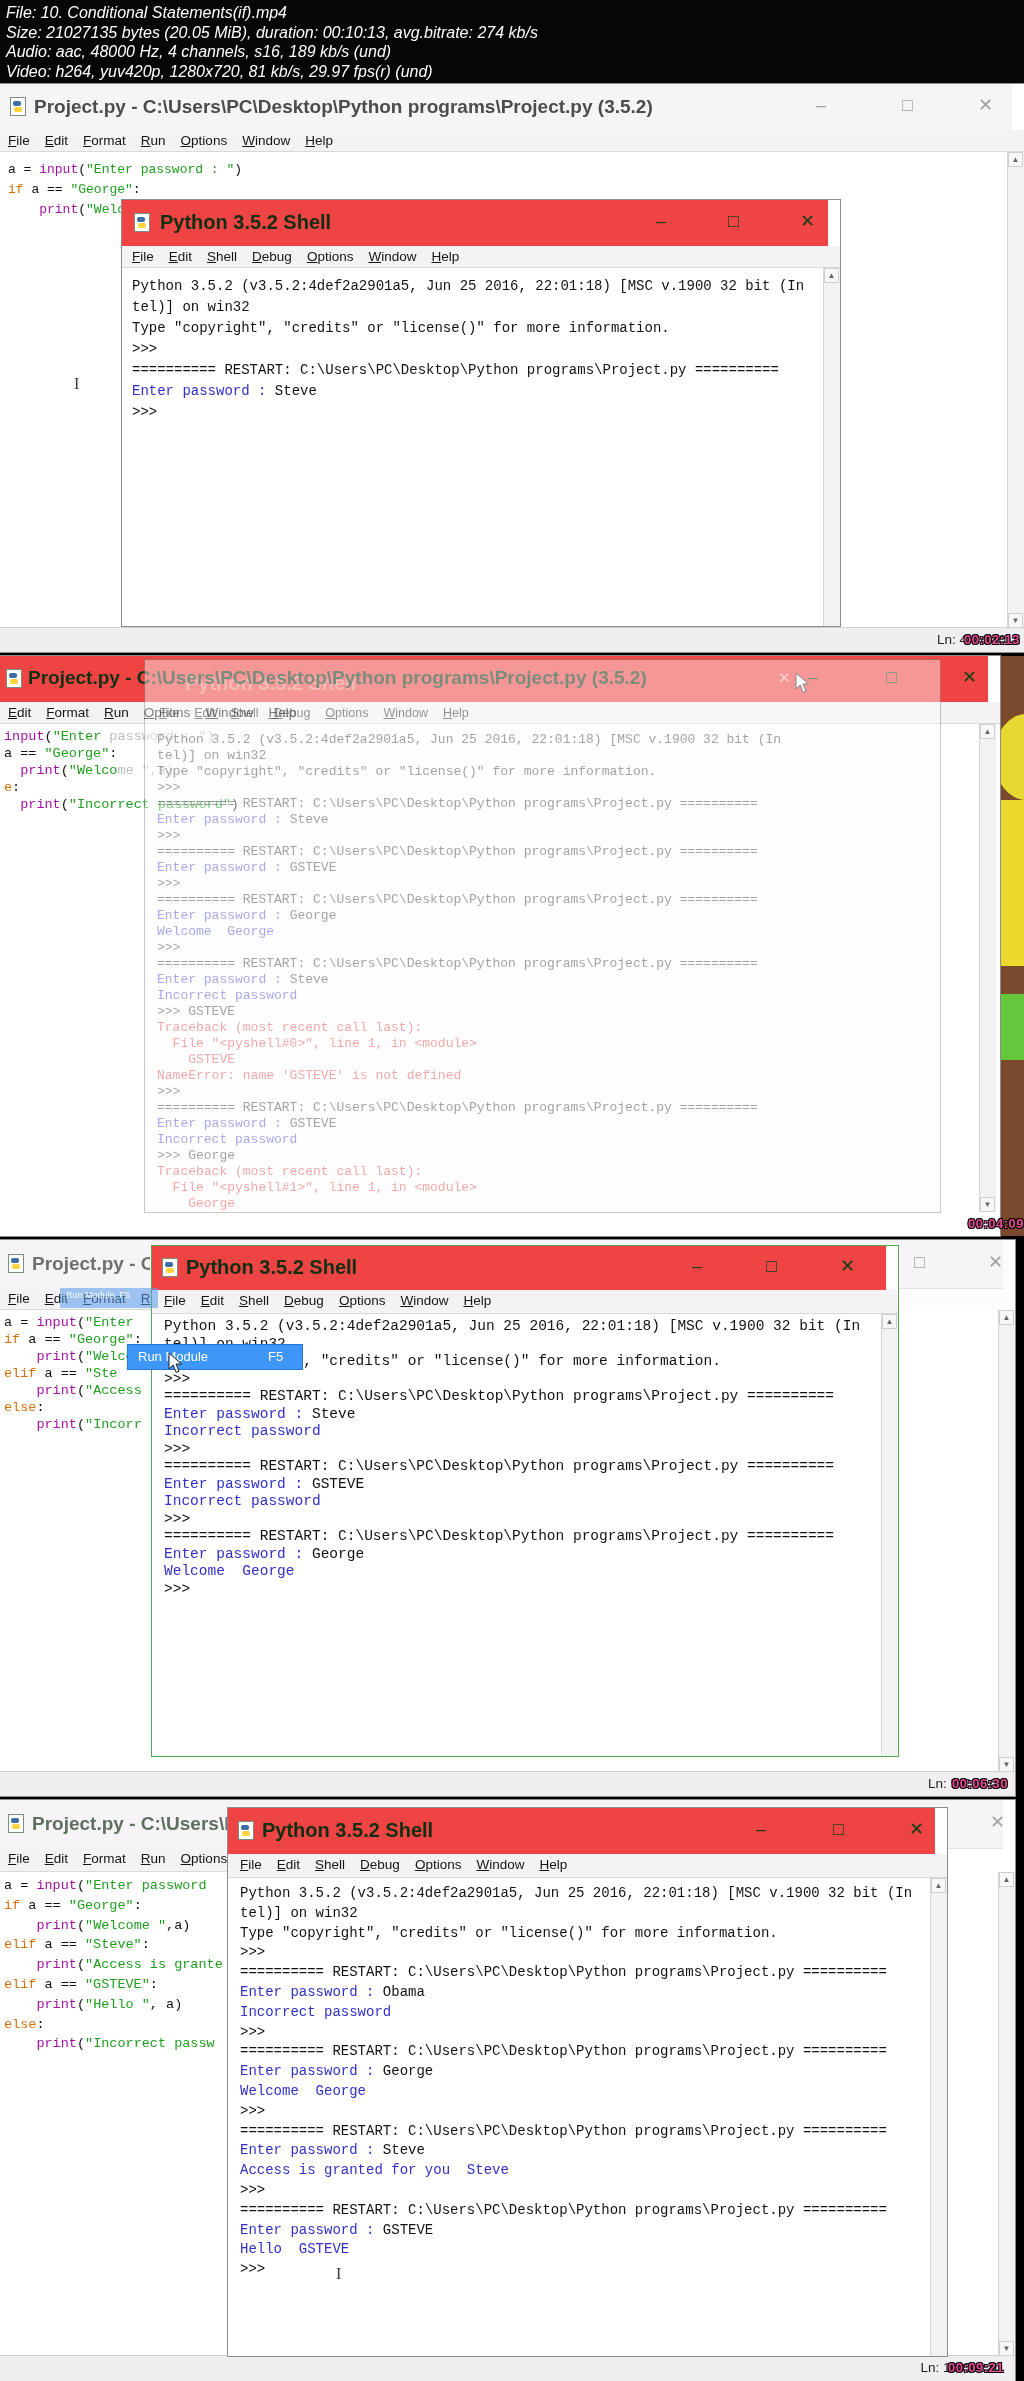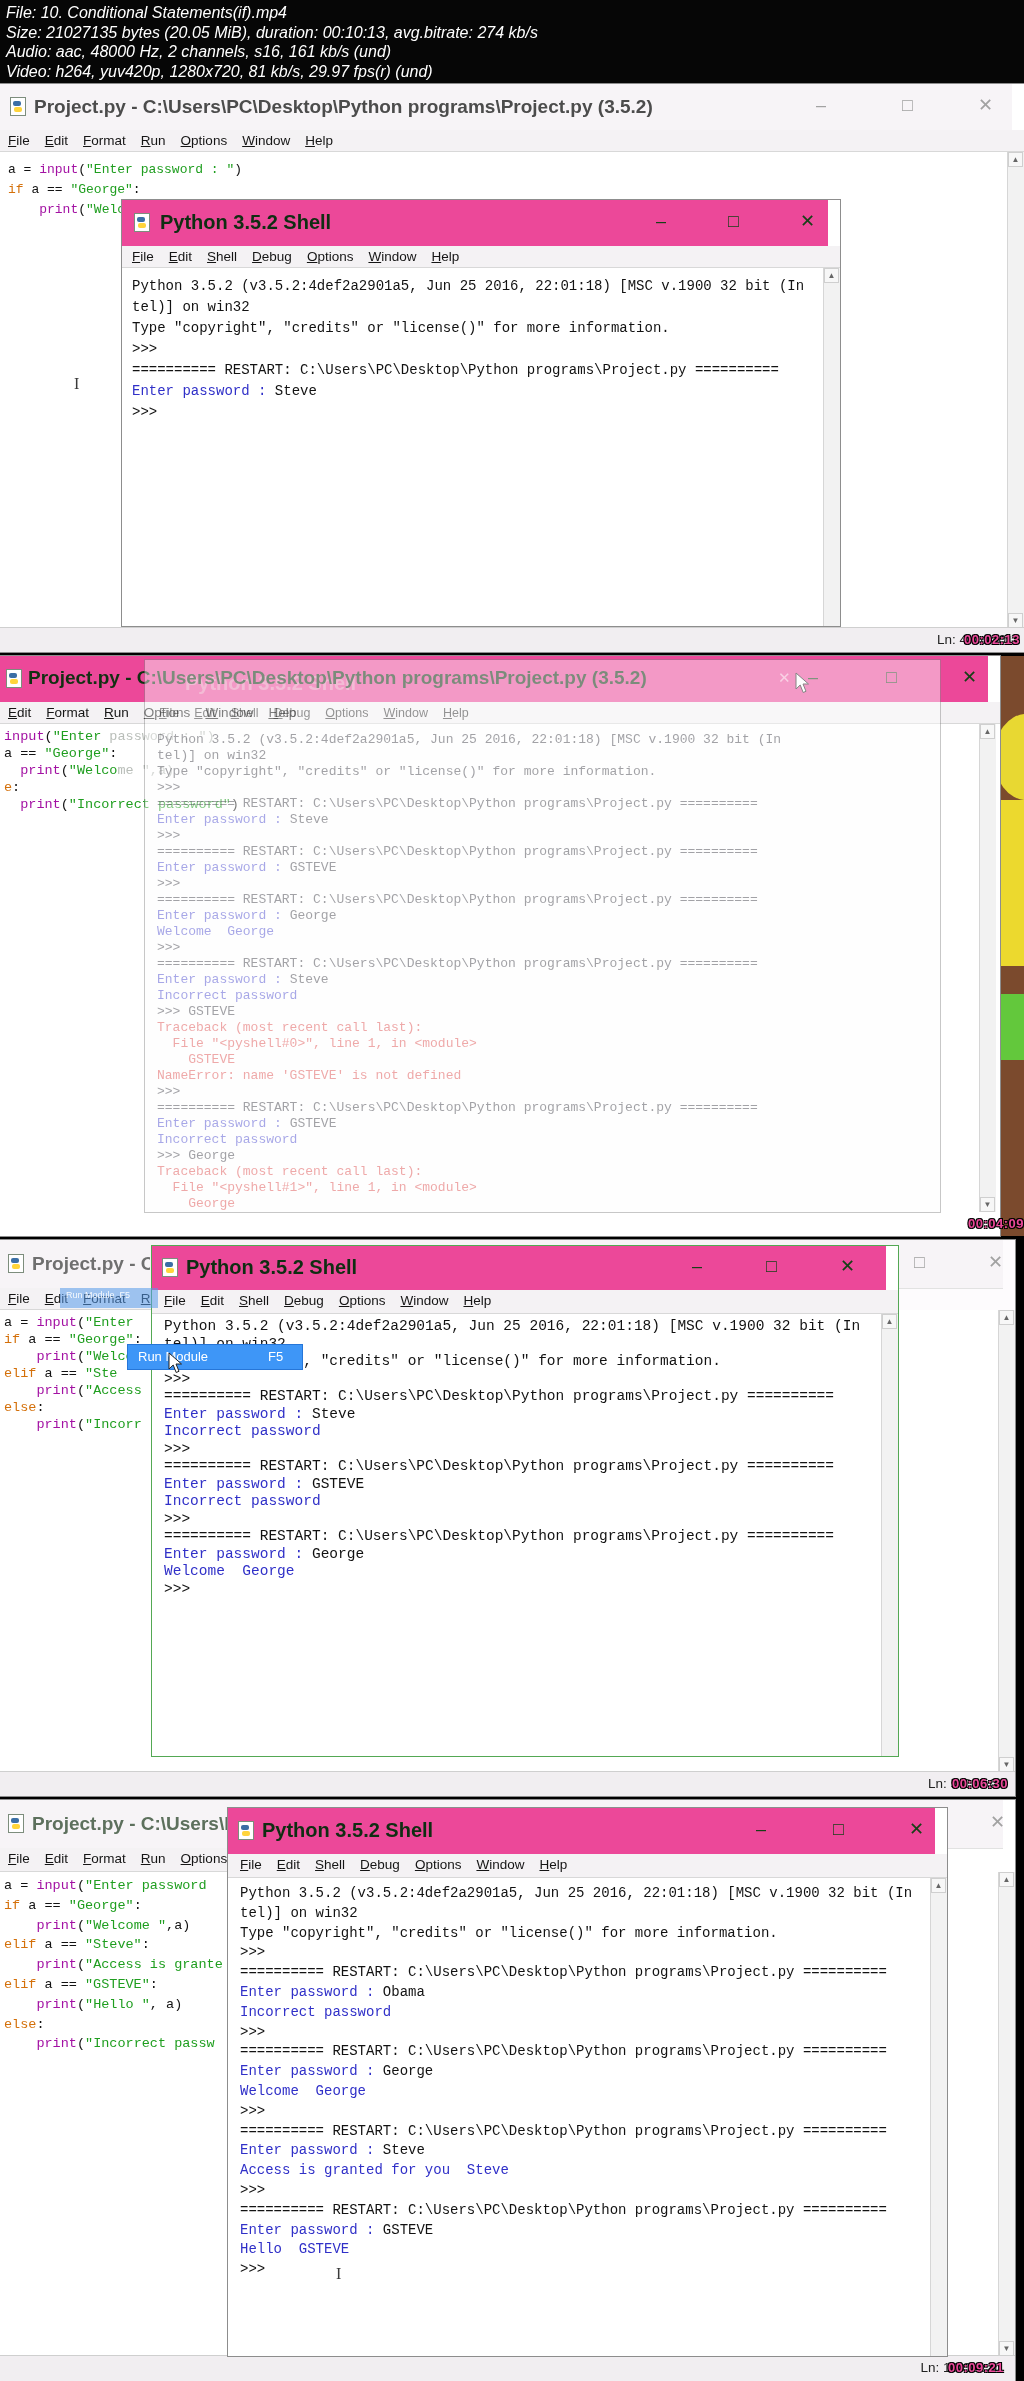--- a/index.html
+++ b/index.html
@@ -5,21 +5,21 @@
   html,body{margin:0;padding:0;background:#000;}
   #page{position:relative;width:1024px;height:2381px;background:#000;overflow:hidden;
         font-family:"Liberation Sans",sans-serif;}
   .abs{position:absolute;}
   
   #hdr{position:absolute;left:0;top:0;width:1024px;height:84px;background:#060606;
        color:#fff;font-style:italic;font-size:16px;line-height:19.5px;padding:3px 0 0 6px;box-sizing:border-box;}
   
   .window{position:absolute;background:#fff;overflow:hidden;box-shadow:0 0 0 1px #8d8d8d;}
   .titlebar{position:absolute;left:0;top:0;right:12px;}
-  .bar-green{background:#ec4899;}
+  .bar-green{background:#ef4444;}
   .bar-gray{background:#f7f4f7;border-bottom:1px solid #e2e2e2;}
   .title-text{position:absolute;font-weight:bold;font-size:19px;white-space:nowrap;overflow:hidden;}
   .menubar{position:absolute;left:0;right:0;background:#f4f2f4;border-bottom:1px solid #d8d8d8;
            font-size:13.5px;color:#151515;white-space:nowrap;overflow:hidden;padding:3px 0 0 8px;box-sizing:border-box;}
   .mi{display:inline-block;margin-right:15px;}
   .mi::first-letter{text-decoration:underline;}
   .content{position:absolute;background:#fff;overflow:hidden;}
   .mono{font-family:"Liberation Mono","DejaVu Sans Mono",monospace;white-space:pre;}
   .tline{white-space:pre;}
   
@@ -49,21 +49,21 @@
   .seg{display:inline;}
 </style>
 </head>
 <body>
 
 <div id="page">
 
   <div id="hdr">
       <div>File: 10. Conditional Statements(if).mp4</div>
       <div>Size: 21027135 bytes (20.05 MiB), duration: 00:10:13, avg.bitrate: 274 kb/s</div>
-      <div>Audio: aac, 48000 Hz, 2 channels, s16, 161 kb/s (und)</div>
+      <div>Audio: aac, 48000 Hz, 4 channels, s16, 189 kb/s (und)</div>
       <div>Video: h264, yuv420p, 1280x720, 81 kb/s, 29.97 fps(r) (und)</div>
     </div>
 
   <div class="window" style="left:0;top:84px;width:1024px;height:568px;z-index:1;">
     <div class="titlebar bar-gray" style="height:46px;">
       <span class="py-icon" style="left:10px;top:13px;"></span>
       <span class="title-text" style="left:34px;top:12px;color:#4c4c4c;max-width:760px;">Project.py - C:\Users\PC\Desktop\Python programs\Project.py (3.5.2)</span>
       <span class="wbtn btn-light" style="left:816px;top:12px;">–</span>
       <span class="wbtn btn-light" style="left:902px;top:12px;">□</span>
       <span class="wbtn btn-light" style="left:978px;top:12px;">✕</span>

